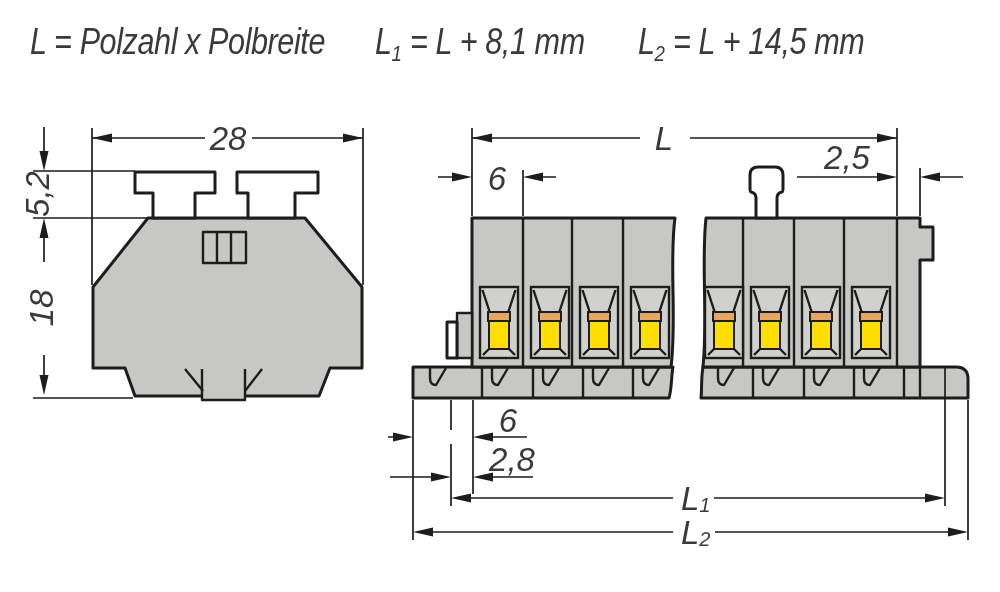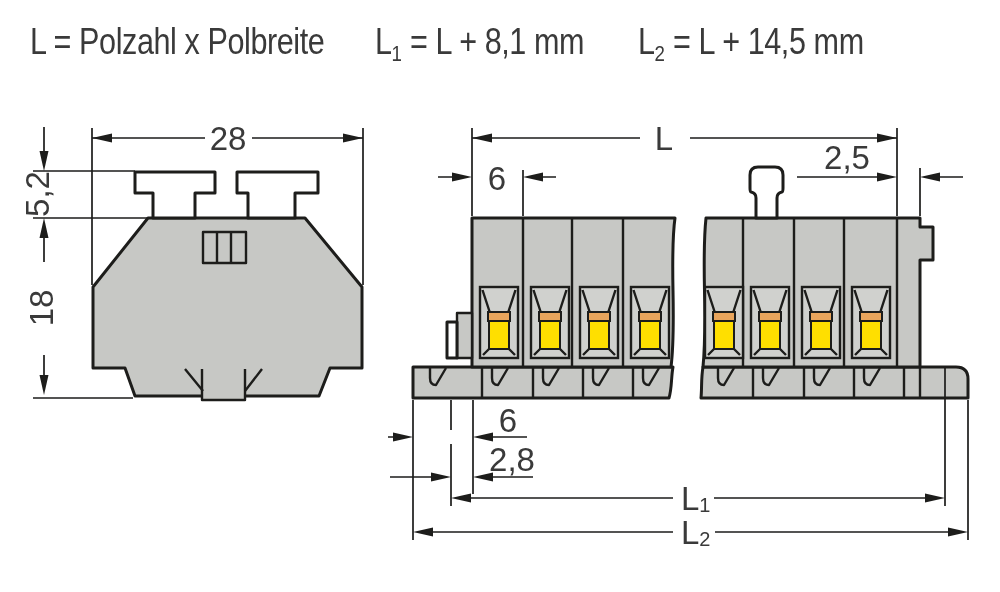--- a/index.html
+++ b/index.html
@@ -1,17 +1,17 @@
 <!DOCTYPE html>
 <html style="--bg: #ffffff; --body-gray: #c7c8c5; --recess-gray: #d0d1ce; --lever-yellow: #ffdf00; --lever-orange: #e9a55c; --line: #1d1d1b; --text: #3a3a3a;"><head>
 <meta charset="utf-8">
 <style>
   html,body{margin:0;padding:0;background:#fff;}
   .stage{position:relative;width:1000px;height:592px;background:var(--bg,#fff);overflow:hidden;
-         font-family:"Liberation Sans",sans-serif;}
+         font-family:"Liberation Sans",sans-serif;font-style:italic;}
   .formula{position:absolute;top:22px;height:40px;color:var(--text,#3a3a3a);
            font-size:36px;line-height:40px;white-space:nowrap;
            transform:scaleX(.85);transform-origin:0 0;letter-spacing:-.5px;}
   .formula .sub{font-size:22px;position:relative;top:7px;letter-spacing:0;}
   #f1{left:30px;} #f2{left:375px;} #f3{left:638px;}
   svg{position:absolute;left:0;top:0;}
   .o2{fill:none;stroke:var(--line,#1d1d1b);stroke-width:2.4;stroke-linejoin:round;}
   .fillbody{fill:var(--body-gray,#c7c8c5);stroke:var(--line,#1d1d1b);stroke-width:3;stroke-linejoin:round;}
   .fillbody2{fill:var(--body-gray,#c7c8c5);stroke:var(--line,#1d1d1b);stroke-width:2.4;stroke-linejoin:round;}
   .white{fill:#ffffff;stroke:var(--line,#1d1d1b);stroke-width:3;stroke-linejoin:round;}

